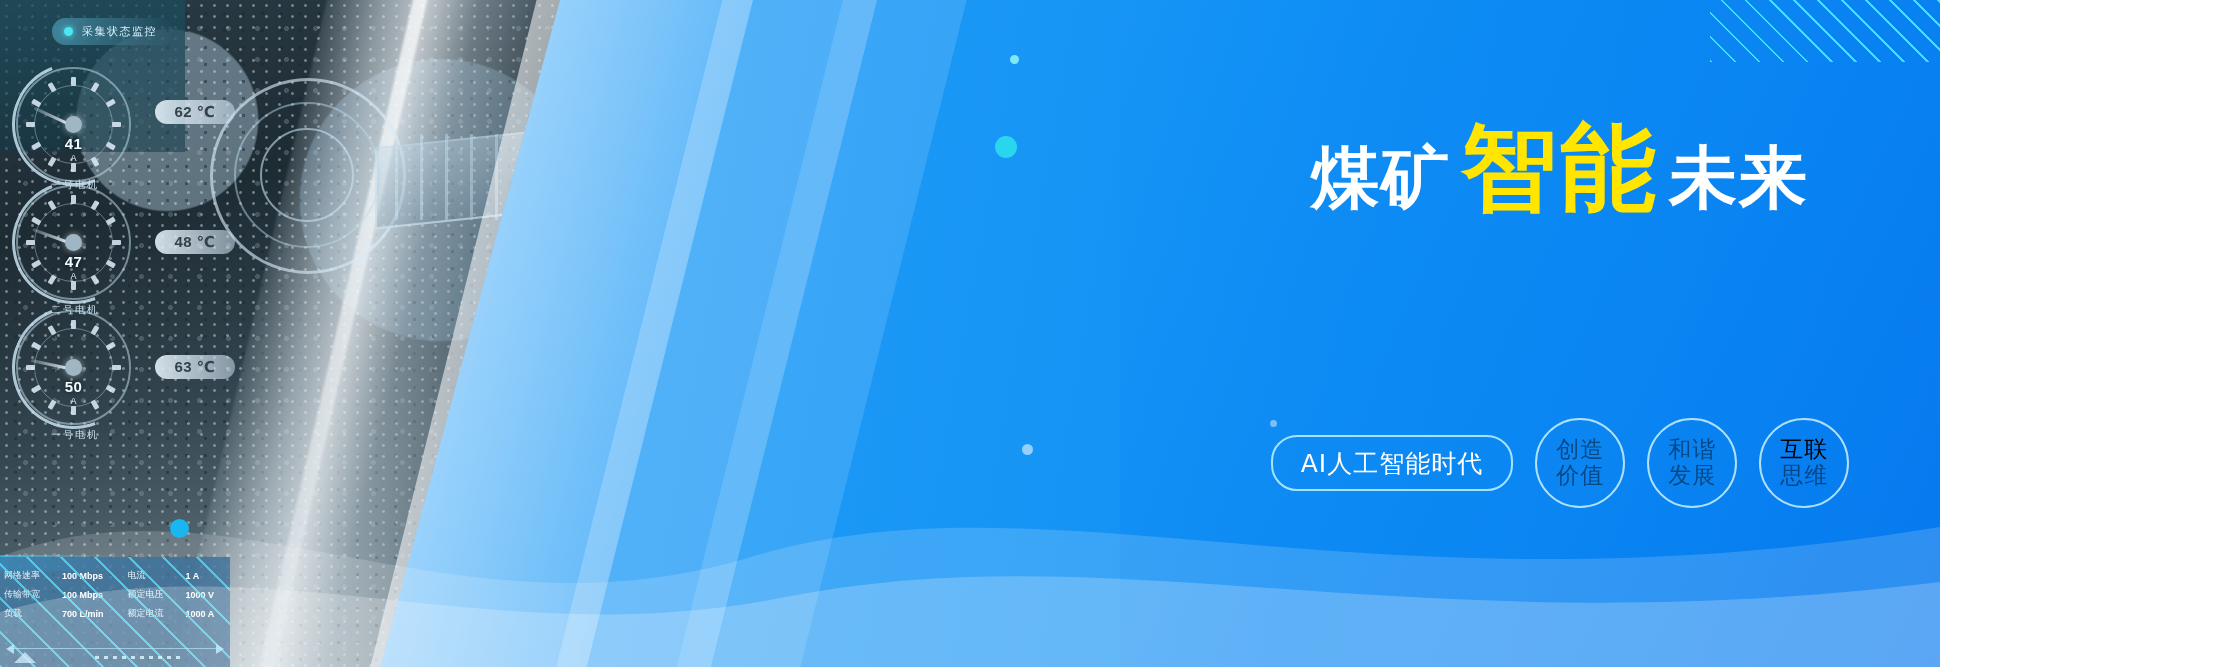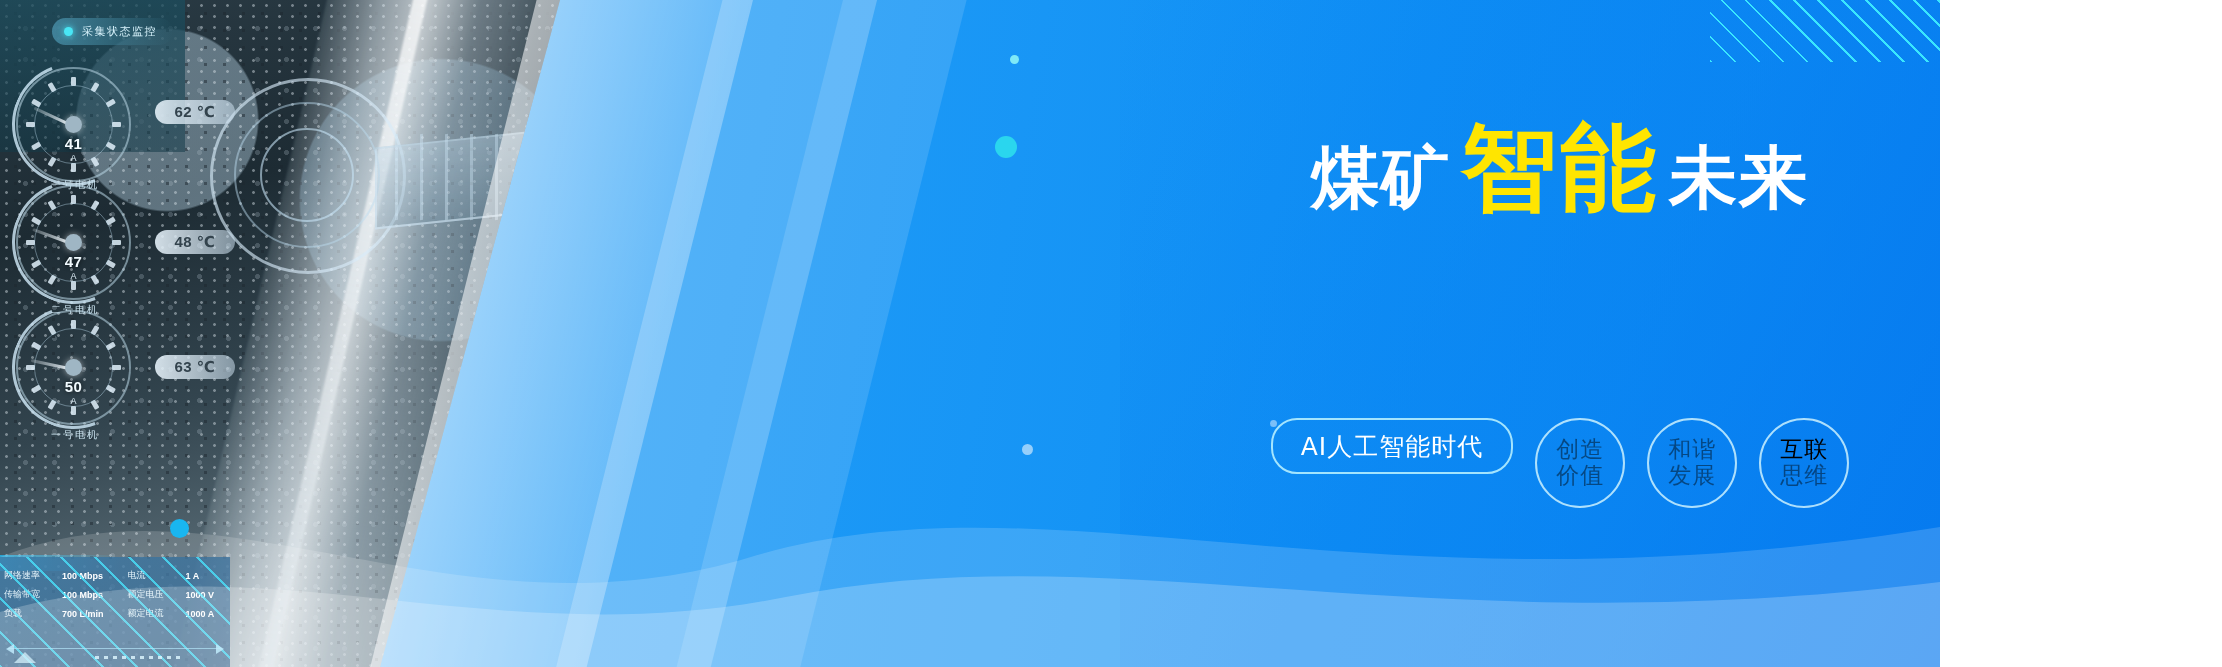--- a/index.html
+++ b/index.html
@@ -258,21 +258,21 @@
     display:flex;align-items:center;justify-content:center;
     padding:14px 48px;border-radius:34px;
     background:#21ddf9;
     font-family:"DejaVu Sans","Liberation Sans",sans-serif;
     font-size:37px;font-weight:bold;color:#ffffff;letter-spacing:3px;
     white-space:nowrap;
   }
 
   .tags{
     position:absolute;left:0;top:418px;width:100%;
-    display:flex;justify-content:center;gap:22px;
+    display:flex;align-items:center;justify-content:center;gap:22px;
   }
   .tag-pill{
     display:flex;align-items:center;justify-content:center;
     height:52px;padding:0 28px;border-radius:26px;
     border:2px solid rgba(190,245,255,.85);
     font-family:"DejaVu Sans","Liberation Sans",sans-serif;
     font-size:25px;color:#ffffff;letter-spacing:1px;white-space:nowrap;
   }
   .circle{
     width:86px;height:86px;border-radius:50%;

